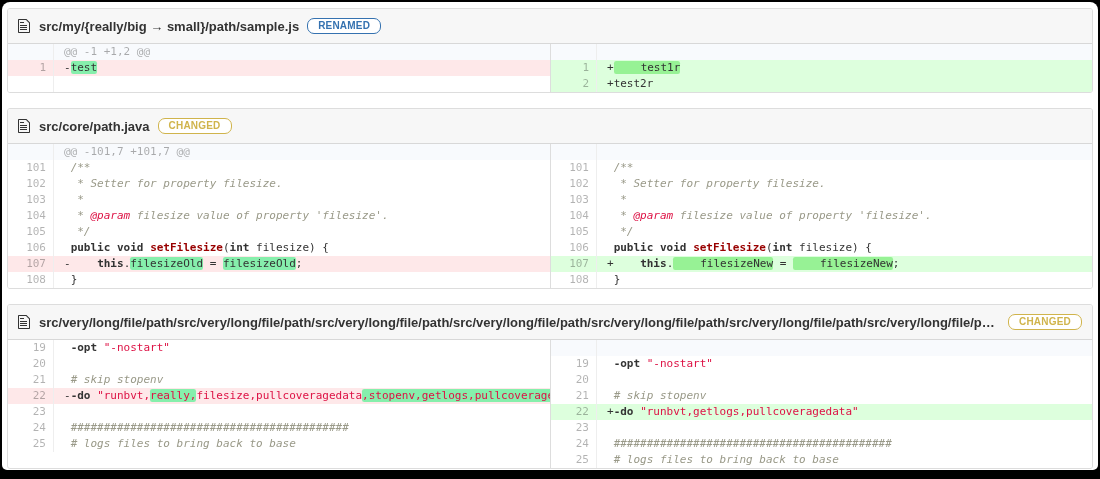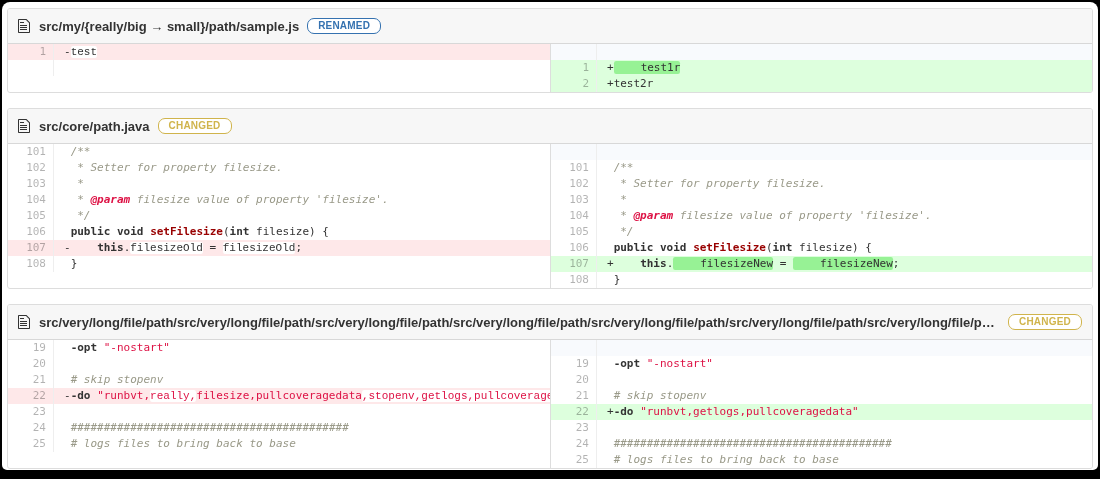--- a/index.html
+++ b/index.html
@@ -87,43 +87,47 @@
   }
   .row.info { background: #f8fafd; }
   .row.info .code { color: rgba(0,0,0,.32); }
   .row.del { background: #fee8e9; }
   .row.ins { background: #ddffdd; }
   .row.empty { background: #fff; }
   .sg-k { font-weight: bold; color: #333; }
   .sg-t { font-weight: bold; color: #900; }
   .sg-s { color: #d14; }
   .sg-c { color: #998; font-style: italic; }
-  .sg-d { color: #d14; font-weight: bold; font-style: italic; }
+  .sg-d { color: #d14; font-weight: normal; font-style: italic; }
   .sg-x { color: #333; }
-  .row.del .hl { background: #ffffff; border-radius: .2em; font-family: Liberation Mono, monospace; }
+  .row.del .hl { background: #86efac; border-radius: .2em; }
   .row.ins .hl { background: #97f295; border-radius: .2em; padding-left: 27px; }
 </style>
 </head>
 <body>
 
 <div class="frame">
   <div class="page">
     <div id="files">
         <div class="file">
           <div class="file-header">
             <span class="file-icon">
               <svg width="12" height="16" viewBox="0 0 12 16" aria-hidden="true">
                 <path fill="currentColor" d="M6 5H2V4h4v1zM2 8h7V7H2v1zm0 2h7V9H2v1zm0 2h7v-1H2v1zm10-7.5V14c0 .55-.45 1-1 1H1c-.55 0-1-.45-1-1V2c0-.55.45-1 1-1h7.5L12 4.5zm-1 .5L8 2H1v12h10V5z"></path>
               </svg>
             </span>
             <span class="file-name">src/my/{really/big → small}/path/sample.js</span>
             <span class="tag renamed">RENAMED</span>
           </div>
           <div class="diff">
             <div class="side">
+              <div class="row info">
+                <span class="ln"></span>
+                <span class="code"><span>@@ -1 +1,2 @@</span></span>
+              </div>
               <div class="row del">
                 <span class="ln">1</span>
                 <span class="code"><span class="sg-x">-</span><span class=" hl">test</span></span>
               </div>
               <div class="row empty">
                 <span class="ln"></span>
                 <span class="code"></span>
               </div>
             </div>
             <div class="side">
@@ -147,20 +151,24 @@
             <span class="file-icon">
               <svg width="12" height="16" viewBox="0 0 12 16" aria-hidden="true">
                 <path fill="currentColor" d="M6 5H2V4h4v1zM2 8h7V7H2v1zm0 2h7V9H2v1zm0 2h7v-1H2v1zm10-7.5V14c0 .55-.45 1-1 1H1c-.55 0-1-.45-1-1V2c0-.55.45-1 1-1h7.5L12 4.5zm-1 .5L8 2H1v12h10V5z"></path>
               </svg>
             </span>
             <span class="file-name">src/core/path.java</span>
             <span class="tag changed">CHANGED</span>
           </div>
           <div class="diff">
             <div class="side">
+              <div class="row info">
+                <span class="ln"></span>
+                <span class="code"><span>@@ -101,7 +101,7 @@</span></span>
+              </div>
               <div class="row ctx">
                 <span class="ln">101</span>
                 <span class="code"><span class="sg-x"> </span><span class="sg-c">/**</span></span>
               </div>
               <div class="row ctx">
                 <span class="ln">102</span>
                 <span class="code"><span class="sg-x"> </span><span class="sg-c"> * Setter for property filesize.</span></span>
               </div>
               <div class="row ctx">
                 <span class="ln">103</span>

